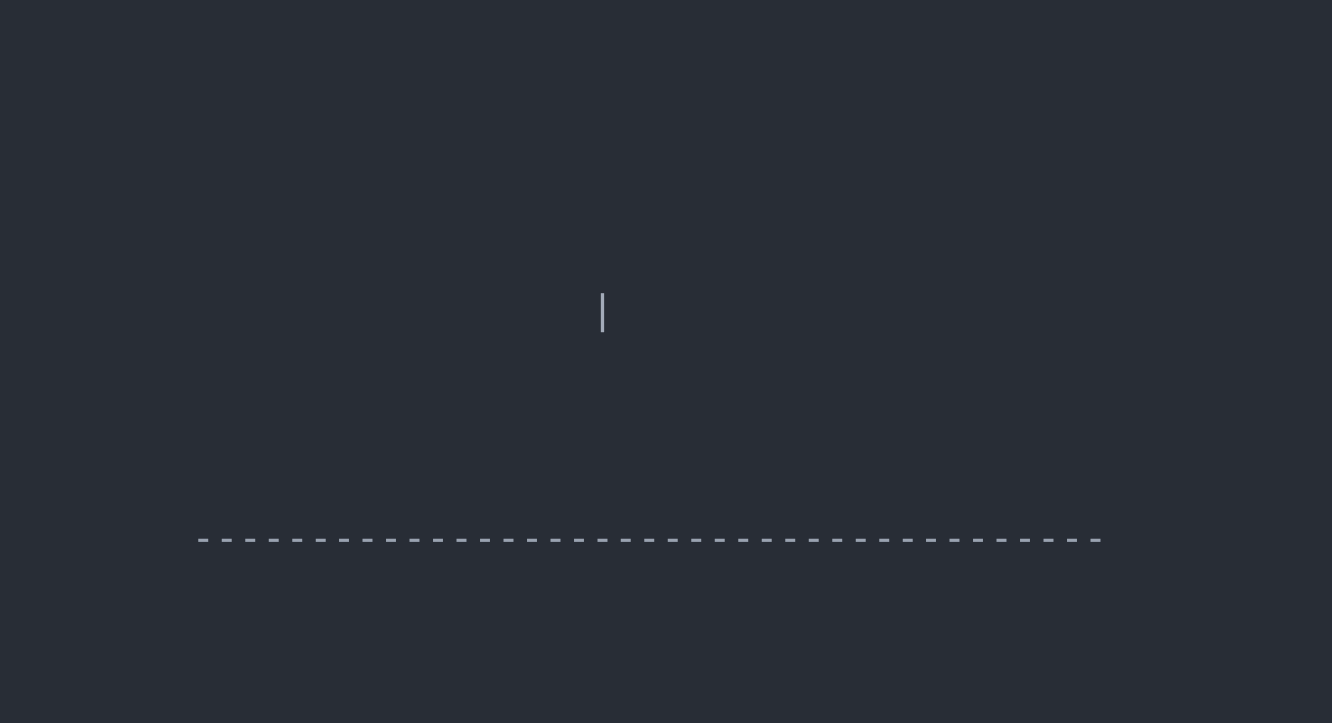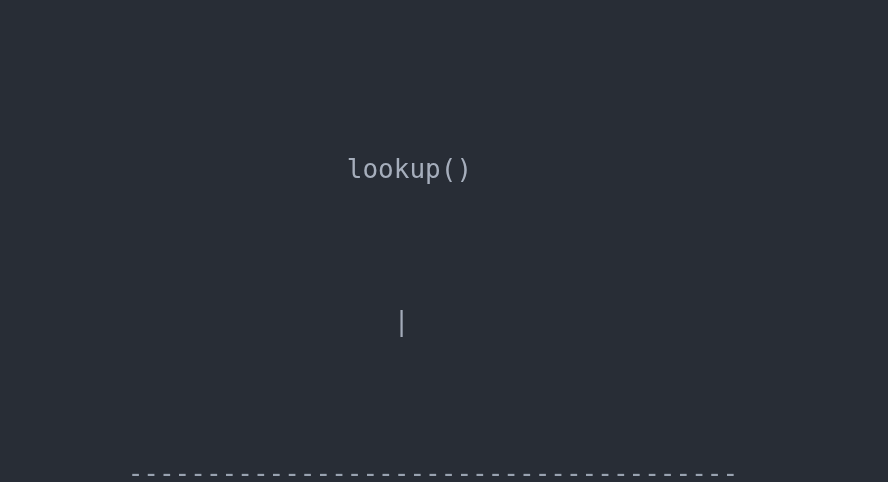--- a/index.html
+++ b/index.html
@@ -25,21 +25,20 @@
     letter-spacing: 0;
   }
   .row { height: 38px; }
   .dashes { color: #99a2b0; }
   .pipe { color: #a3abb9; }
 </style>
 </head>
 <body>
 
 <div class="diagram">
-  <div class="row"><span>               </span><span>lookup()</span></div>
 
   <div class="row"><span>                  </span><span class="pipe">|</span></div>
 
   <div class="row"><span> </span><span class="dashes">---------------------------------------</span></div>
 
   
 
   
 
   

